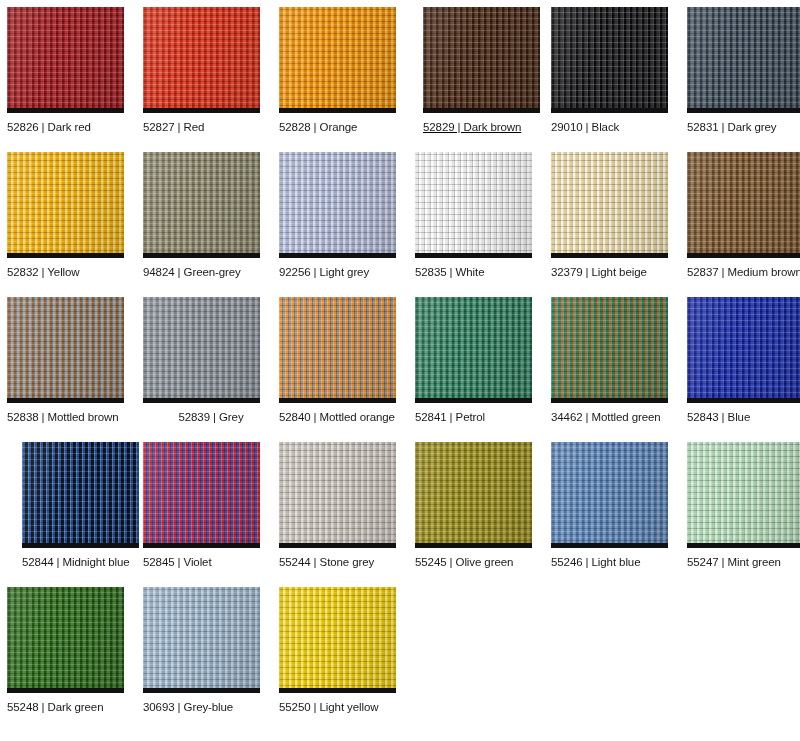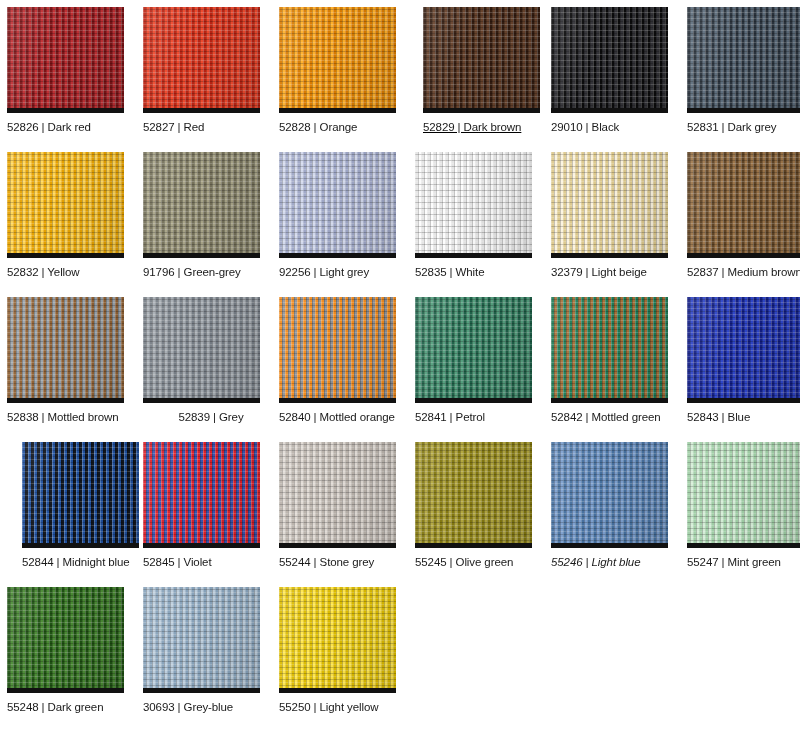--- a/index.html
+++ b/index.html
@@ -120,21 +120,21 @@
       </div>
       <div class="swatch-label">52832 | Yellow</div>
     </div>
     <div class="swatch-cell" style="left: 143px; top: 152px;">
       <div class="swatch-chip" style="width: 117px; height: 106px;">
         <div class="weave" style="background-color: rgb(142, 138, 110); background-image: repeating-linear-gradient(90deg, rgb(117, 113, 90) 0px, rgb(117, 113, 90) 3px, rgb(169, 165, 137) 3px, rgb(169, 165, 137) 6px), repeating-linear-gradient(0deg, rgb(169, 165, 137) 0px, rgb(169, 165, 137) 3px, rgb(117, 113, 90) 3px, rgb(117, 113, 90) 6px); background-size: 6px 6px, 6px 6px; background-position: 0px 0px, 0px 0px; background-blend-mode: normal, difference;"></div>
         <div class="weave" style="background-image: repeating-linear-gradient(90deg, rgba(255, 255, 255, 0.22) 0px, rgba(255, 255, 255, 0.22) 1px, rgba(0, 0, 0, 0) 1px, rgba(0, 0, 0, 0) 3px, rgba(0, 0, 0, 0.22) 3px, rgba(0, 0, 0, 0.22) 4px, rgba(0, 0, 0, 0) 4px, rgba(0, 0, 0, 0) 6px), repeating-linear-gradient(0deg, rgba(255, 255, 255, 0.18) 0px, rgba(255, 255, 255, 0.18) 1px, rgba(0, 0, 0, 0) 1px, rgba(0, 0, 0, 0) 3px, rgba(0, 0, 0, 0.2) 3px, rgba(0, 0, 0, 0.2) 4px, rgba(0, 0, 0, 0) 4px, rgba(0, 0, 0, 0) 6px); background-size: 6px 6px, 6px 6px;"></div>
         <div class="weave-shade"></div>
         <div class="shadow-bar"></div>
       </div>
-      <div class="swatch-label">91796 | Green-grey</div>
+      <div class="swatch-label">94824 | Green-grey</div>
     </div>
     <div class="swatch-cell" style="left: 279px; top: 152px;">
       <div class="swatch-chip" style="width: 117px; height: 106px;">
         <div class="weave" style="background-color: rgb(184, 191, 219); background-image: repeating-linear-gradient(90deg, rgb(158, 166, 198) 0px, rgb(158, 166, 198) 3px, rgb(210, 216, 236) 3px, rgb(210, 216, 236) 6px), repeating-linear-gradient(0deg, rgb(210, 216, 236) 0px, rgb(210, 216, 236) 3px, rgb(158, 166, 198) 3px, rgb(158, 166, 198) 6px); background-size: 6px 6px, 6px 6px; background-position: 0px 0px, 0px 0px; background-blend-mode: normal, difference;"></div>
         <div class="weave" style="background-image: repeating-linear-gradient(90deg, rgba(255, 255, 255, 0.22) 0px, rgba(255, 255, 255, 0.22) 1px, rgba(0, 0, 0, 0) 1px, rgba(0, 0, 0, 0) 3px, rgba(0, 0, 0, 0.22) 3px, rgba(0, 0, 0, 0.22) 4px, rgba(0, 0, 0, 0) 4px, rgba(0, 0, 0, 0) 6px), repeating-linear-gradient(0deg, rgba(255, 255, 255, 0.18) 0px, rgba(255, 255, 255, 0.18) 1px, rgba(0, 0, 0, 0) 1px, rgba(0, 0, 0, 0) 3px, rgba(0, 0, 0, 0.2) 3px, rgba(0, 0, 0, 0.2) 4px, rgba(0, 0, 0, 0) 4px, rgba(0, 0, 0, 0) 6px); background-size: 6px 6px, 6px 6px;"></div>
         <div class="weave-shade"></div>
         <div class="shadow-bar"></div>
       </div>
       <div class="swatch-label">92256 | Light grey</div>
     </div>
@@ -201,21 +201,21 @@
       </div>
       <div class="swatch-label">52841 | Petrol</div>
     </div>
     <div class="swatch-cell" style="left: 551px; top: 297px;">
       <div class="swatch-chip" style="width: 117px; height: 106px;">
         <div class="weave" style="background-color: rgb(31, 122, 85); background-image: repeating-linear-gradient(90deg, rgb(31, 122, 85) 0px, rgb(31, 122, 85) 3px, rgb(165, 113, 58) 3px, rgb(165, 113, 58) 6px), repeating-linear-gradient(0deg, rgba(0, 0, 0, 0.34) 0px, rgba(0, 0, 0, 0.34) 3px, rgba(255, 255, 255, 0.3) 3px, rgba(255, 255, 255, 0.3) 6px); background-size: 6px 6px, 6px 6px; background-position: 0px 0px, 3px 0px; background-blend-mode: normal, overlay;"></div>
         <div class="weave" style="background-image: repeating-linear-gradient(90deg, rgba(255, 255, 255, 0.22) 0px, rgba(255, 255, 255, 0.22) 1px, rgba(0, 0, 0, 0) 1px, rgba(0, 0, 0, 0) 3px, rgba(0, 0, 0, 0.22) 3px, rgba(0, 0, 0, 0.22) 4px, rgba(0, 0, 0, 0) 4px, rgba(0, 0, 0, 0) 6px), repeating-linear-gradient(0deg, rgba(255, 255, 255, 0.18) 0px, rgba(255, 255, 255, 0.18) 1px, rgba(0, 0, 0, 0) 1px, rgba(0, 0, 0, 0) 3px, rgba(0, 0, 0, 0.2) 3px, rgba(0, 0, 0, 0.2) 4px, rgba(0, 0, 0, 0) 4px, rgba(0, 0, 0, 0) 6px); background-size: 6px 6px, 6px 6px;"></div>
         <div class="weave-shade"></div>
         <div class="shadow-bar"></div>
       </div>
-      <div class="swatch-label">52842 | Mottled green</div>
+      <div class="swatch-label">34462 | Mottled green</div>
     </div>
     <div class="swatch-cell" style="left: 687px; top: 297px;">
       <div class="swatch-chip" style="width: 117px; height: 106px;">
         <div class="weave" style="background-color: rgb(27, 46, 168); background-image: repeating-linear-gradient(90deg, rgb(19, 31, 133) 0px, rgb(19, 31, 133) 3px, rgb(47, 70, 200) 3px, rgb(47, 70, 200) 6px), repeating-linear-gradient(0deg, rgb(47, 70, 200) 0px, rgb(47, 70, 200) 3px, rgb(19, 31, 133) 3px, rgb(19, 31, 133) 6px); background-size: 6px 6px, 6px 6px; background-position: 0px 0px, 0px 0px; background-blend-mode: normal, difference;"></div>
         <div class="weave" style="background-image: repeating-linear-gradient(90deg, rgba(255, 255, 255, 0.22) 0px, rgba(255, 255, 255, 0.22) 1px, rgba(0, 0, 0, 0) 1px, rgba(0, 0, 0, 0) 3px, rgba(0, 0, 0, 0.22) 3px, rgba(0, 0, 0, 0.22) 4px, rgba(0, 0, 0, 0) 4px, rgba(0, 0, 0, 0) 6px), repeating-linear-gradient(0deg, rgba(255, 255, 255, 0.18) 0px, rgba(255, 255, 255, 0.18) 1px, rgba(0, 0, 0, 0) 1px, rgba(0, 0, 0, 0) 3px, rgba(0, 0, 0, 0.2) 3px, rgba(0, 0, 0, 0.2) 4px, rgba(0, 0, 0, 0) 4px, rgba(0, 0, 0, 0) 6px); background-size: 6px 6px, 6px 6px;"></div>
         <div class="weave-shade"></div>
         <div class="shadow-bar"></div>
       </div>
       <div class="swatch-label">52843 | Blue</div>
     </div>
@@ -248,21 +248,21 @@
     </div>
     <div class="swatch-cell" style="left: 415px; top: 442px;">
       <div class="swatch-chip" style="width: 117px; height: 106px;">
         <div class="weave" style="background-color: rgb(154, 141, 34); background-image: repeating-linear-gradient(90deg, rgb(130, 119, 15) 0px, rgb(130, 119, 15) 3px, rgb(179, 167, 63) 3px, rgb(179, 167, 63) 6px), repeating-linear-gradient(0deg, rgb(179, 167, 63) 0px, rgb(179, 167, 63) 3px, rgb(130, 119, 15) 3px, rgb(130, 119, 15) 6px); background-size: 6px 6px, 6px 6px; background-position: 0px 0px, 0px 0px; background-blend-mode: normal, difference;"></div>
         <div class="weave" style="background-image: repeating-linear-gradient(90deg, rgba(255, 255, 255, 0.22) 0px, rgba(255, 255, 255, 0.22) 1px, rgba(0, 0, 0, 0) 1px, rgba(0, 0, 0, 0) 3px, rgba(0, 0, 0, 0.22) 3px, rgba(0, 0, 0, 0.22) 4px, rgba(0, 0, 0, 0) 4px, rgba(0, 0, 0, 0) 6px), repeating-linear-gradient(0deg, rgba(255, 255, 255, 0.18) 0px, rgba(255, 255, 255, 0.18) 1px, rgba(0, 0, 0, 0) 1px, rgba(0, 0, 0, 0) 3px, rgba(0, 0, 0, 0.2) 3px, rgba(0, 0, 0, 0.2) 4px, rgba(0, 0, 0, 0) 4px, rgba(0, 0, 0, 0) 6px); background-size: 6px 6px, 6px 6px;"></div>
         <div class="weave-shade"></div>
         <div class="shadow-bar"></div>
       </div>
       <div class="swatch-label">55245 | Olive green</div>
     </div>
-    <div class="swatch-cell" style="left: 551px; top: 442px; font-style: italic;">
+    <div class="swatch-cell" style="left: 551px; top: 442px;">
       <div class="swatch-chip" style="width: 117px; height: 106px;">
         <div class="weave" style="background-color: rgb(90, 130, 184); background-image: repeating-linear-gradient(90deg, rgb(70, 112, 159) 0px, rgb(70, 112, 159) 3px, rgb(124, 159, 206) 3px, rgb(124, 159, 206) 6px), repeating-linear-gradient(0deg, rgb(124, 159, 206) 0px, rgb(124, 159, 206) 3px, rgb(70, 112, 159) 3px, rgb(70, 112, 159) 6px); background-size: 6px 6px, 6px 6px; background-position: 0px 0px, 0px 0px; background-blend-mode: normal, difference;"></div>
         <div class="weave" style="background-image: repeating-linear-gradient(90deg, rgba(255, 255, 255, 0.22) 0px, rgba(255, 255, 255, 0.22) 1px, rgba(0, 0, 0, 0) 1px, rgba(0, 0, 0, 0) 3px, rgba(0, 0, 0, 0.22) 3px, rgba(0, 0, 0, 0.22) 4px, rgba(0, 0, 0, 0) 4px, rgba(0, 0, 0, 0) 6px), repeating-linear-gradient(0deg, rgba(255, 255, 255, 0.18) 0px, rgba(255, 255, 255, 0.18) 1px, rgba(0, 0, 0, 0) 1px, rgba(0, 0, 0, 0) 3px, rgba(0, 0, 0, 0.2) 3px, rgba(0, 0, 0, 0.2) 4px, rgba(0, 0, 0, 0) 4px, rgba(0, 0, 0, 0) 6px); background-size: 6px 6px, 6px 6px;"></div>
         <div class="weave-shade"></div>
         <div class="shadow-bar"></div>
       </div>
       <div class="swatch-label">55246 | Light blue</div>
     </div>
     <div class="swatch-cell" style="left: 687px; top: 442px;">
       <div class="swatch-chip" style="width: 117px; height: 106px;">

